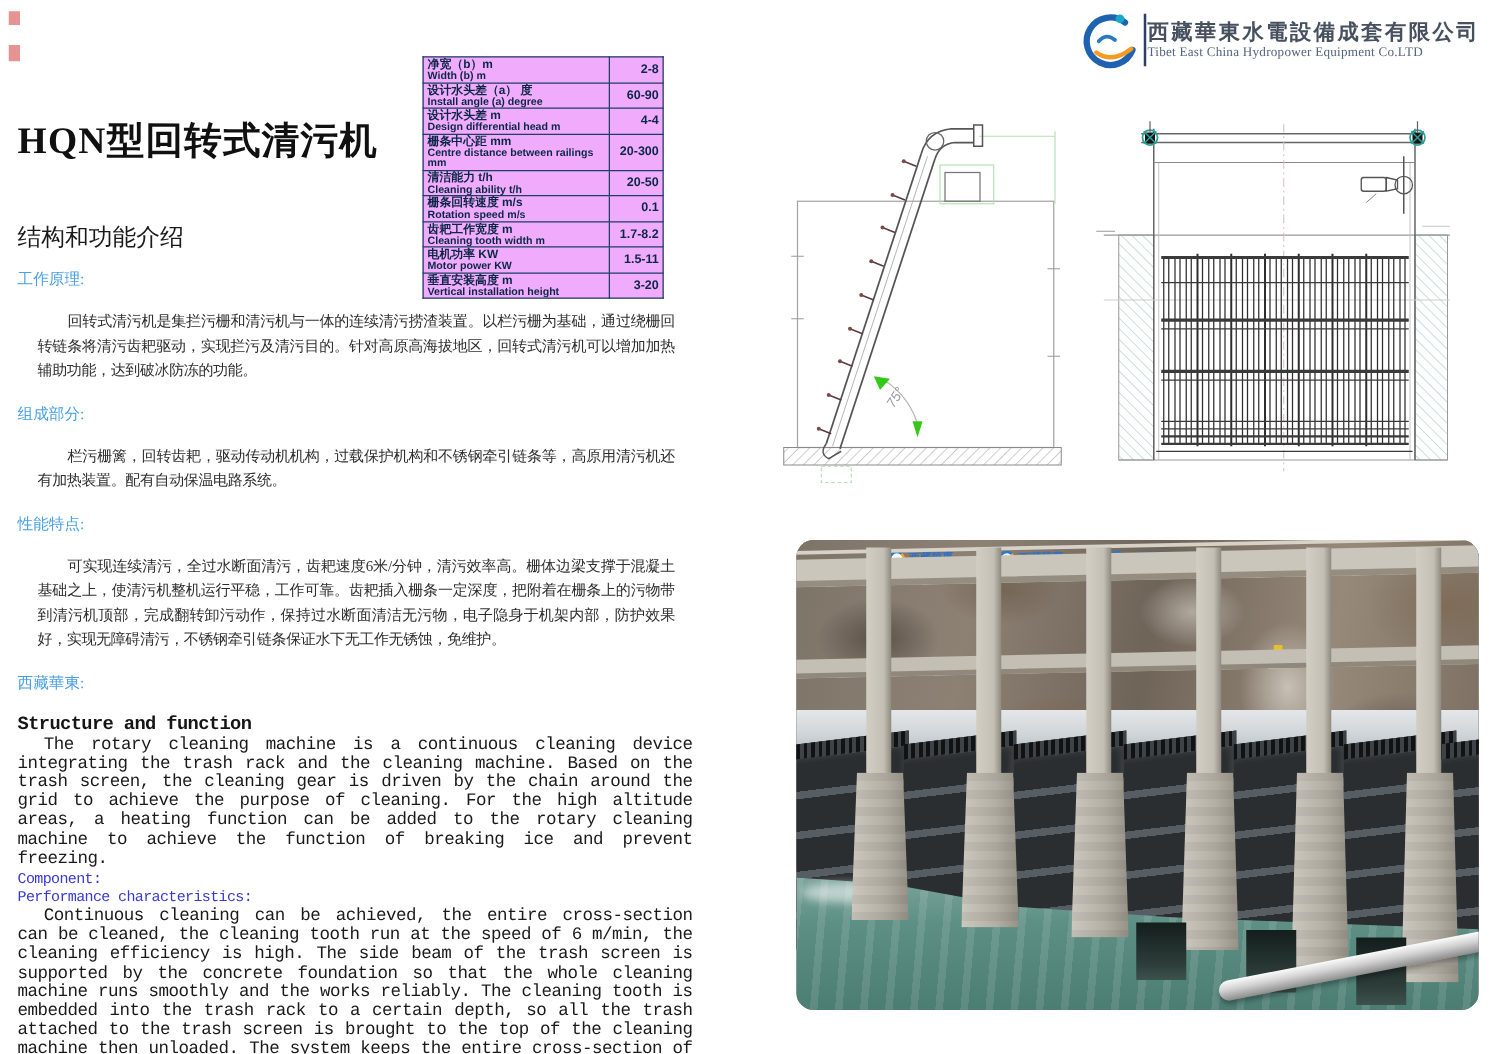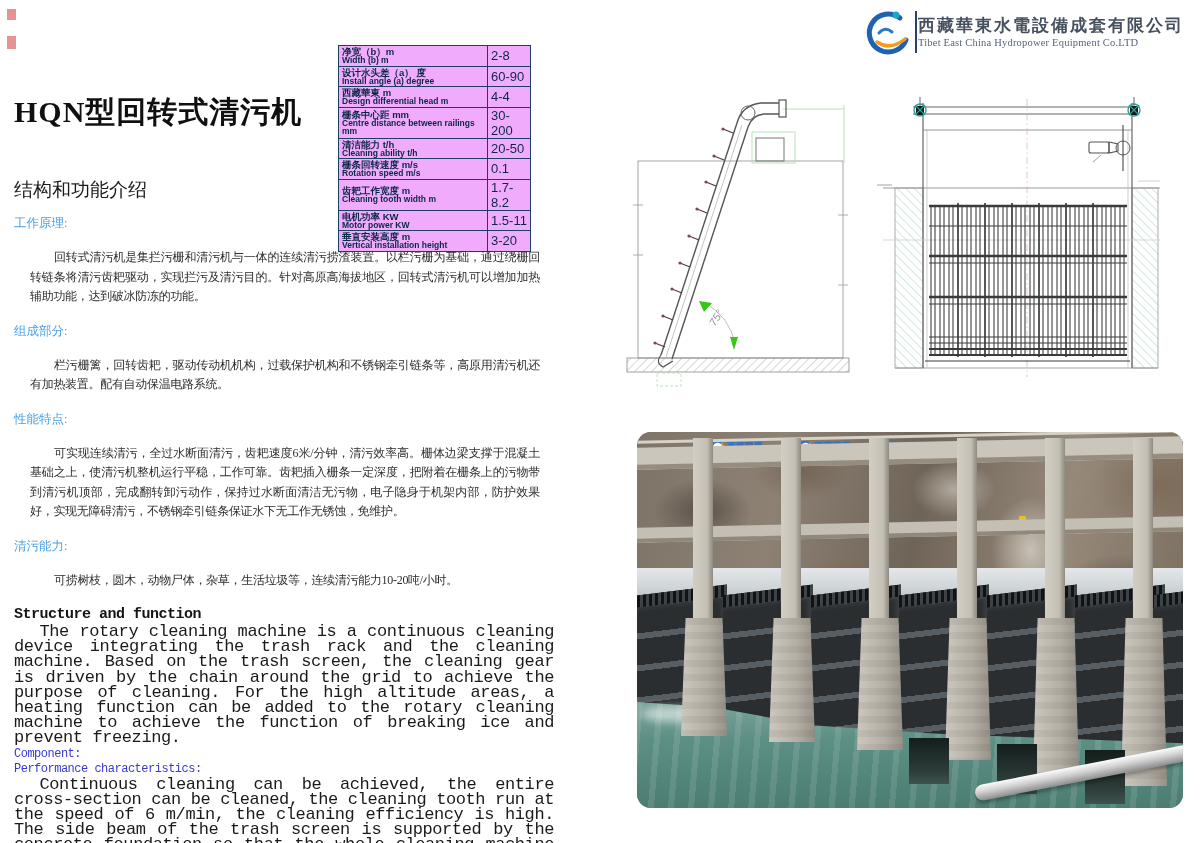--- a/index.html
+++ b/index.html
@@ -15,33 +15,33 @@
   .brand .names{display:flex;flex-direction:column;line-height:1.25;}
   .brand .cn{font-size:17px;font-weight:bold;letter-spacing:2px;color:#46505e;}
   .brand .en{font-size:10.5px;color:#53647e;letter-spacing:.2px;}
   
   .spec{position:absolute;left:328px;top:45px;width:193px;border-collapse:collapse;
         background:#f0abfc;font-family:"Liberation Sans","DejaVu Sans",sans-serif;margin-left:10px;}
   .spec td{border:1px solid #1d3f63;padding:0 3px;vertical-align:middle;}
   .spec .lbl{width:142px;}
   .spec .lbl .cn{display:block;font-size:9.5px;font-weight:bold;color:#0c2746;line-height:9px;padding-top:1px;}
   .spec .lbl .en{display:block;font-size:8.5px;font-weight:bold;color:#0c2746;line-height:8.5px;padding-bottom:1px;}
-  .spec .val{font-size:13px;font-weight:normal;color:#0c2746;text-align:left;}
+  .spec .val{font-size:10px;font-weight:bold;color:#0c2746;text-align:right;}
   
   .col{position:absolute;left:14px;top:92px;width:540px;}
   .title-cn{font-size:30px;font-weight:bold;color:#101010;letter-spacing:1px;margin:0 0 44px 0;}
   .h-cn{font-size:19px;font-weight:normal;color:#1a1a1a;margin:0 0 12px 0;}
   .lab-cn{font-size:12.5px;color:#4aa0e4;margin:4px 0 2px 0;}
   .p-cn{font-size:12px;color:#2e2e2e;line-height:19.5px;margin:16px;width:510px;
         text-align:justify;text-indent:2em;letter-spacing:-.3px;}
   .en-sec{margin-top:16px;font-family:"Liberation Mono","DejaVu Sans Mono",monospace;}
   .title-en{font-size:19px;font-weight:bold;color:#111;letter-spacing:-1px;margin:6px 0 2px 0;}
   .sub-en{font-size:15px;font-weight:bold;color:#151515;letter-spacing:-.5px;margin:0 0 1px 0;}
   .lab-en{font-size:12px;color:#3838d2;margin:1px 0 1px 0;letter-spacing:-.5px;}
-  .p-en{font-size:17px;color:#1a1a1a;line-height:15.2px;margin:0;width:540px;
+  .p-en{font-size:14px;color:#1a1a1a;line-height:15.2px;margin:0;width:540px;
         text-align:justify;text-indent:2.5ch;letter-spacing:-.4px;}
   
   .diagrams{position:absolute;left:615px;top:85px;}
   
   .photo{position:absolute;left:637px;top:432px;width:546px;height:376px;border-radius:14px;
          overflow:hidden;background:#8d8174;}
   .photo *{position:absolute;}
   .hill{left:0;top:0;width:546px;height:262px;
     background:
       radial-gradient(70px 45px at 12% 30%, rgba(55,45,38,.55), transparent 70%),
@@ -118,31 +118,31 @@
       </tr>
   <tr>
     <td class="lbl">
           <span class="cn">设计水头差（a） 度</span>
           <span class="en">Install angle (a) degree</span>
         </td>
     <td class="val">60-90</td>
       </tr>
   <tr>
     <td class="lbl">
-          <span class="cn">西藏華東 m</span>
+          <span class="cn">设计水头差 m</span>
           <span class="en">Design differential head m</span>
         </td>
     <td class="val">4-4</td>
       </tr>
   <tr>
     <td class="lbl">
           <span class="cn">栅条中心距 mm</span>
           <span class="en">Centre distance between railings mm</span>
         </td>
-    <td class="val">30-200</td>
+    <td class="val">20-300</td>
       </tr>
   <tr>
     <td class="lbl">
           <span class="cn">清洁能力 t/h</span>
           <span class="en">Cleaning ability t/h</span>
         </td>
     <td class="val">20-50</td>
       </tr>
   <tr>
     <td class="lbl">
@@ -178,22 +178,21 @@
 <div class="col">
   <h1 class="title-cn">HQN型回转式清污机</h1>
   <h2 class="h-cn">结构和功能介绍</h2>
 
   <div class="lab-cn">工作原理:</div>
   <p class="p-cn">回转式清污机是集拦污栅和清污机与一体的连续清污捞渣装置。以栏污栅为基础，通过绕栅回转链条将清污齿耙驱动，实现拦污及清污目的。针对高原高海拔地区，回转式清污机可以增加加热辅助功能，达到破冰防冻的功能。</p>
   <div class="lab-cn">组成部分:</div>
   <p class="p-cn">栏污栅篱，回转齿耙，驱动传动机机构，过载保护机构和不锈钢牵引链条等，高原用清污机还有加热装置。配有自动保温电路系统。</p>
   <div class="lab-cn">性能特点:</div>
   <p class="p-cn">可实现连续清污，全过水断面清污，齿耙速度6米/分钟，清污效率高。栅体边梁支撑于混凝土基础之上，使清污机整机运行平稳，工作可靠。齿耙插入栅条一定深度，把附着在栅条上的污物带到清污机顶部，完成翻转卸污动作，保持过水断面清洁无污物，电子隐身于机架内部，防护效果好，实现无障碍清污，不锈钢牵引链条保证水下无工作无锈蚀，免维护。</p>
-  <div class="lab-cn">清污能力:</div>
-  <p class="p-cn">可捞树枝，圆木，动物尸体，杂草，生活垃圾等，连续清污能力10-20吨/小时。</p>
+  <div class="lab-cn">西藏華東:</div>
 
   <div class="en-sec">
     <h2 class="sub-en">Structure and function</h2>
     <p class="p-en">The rotary cleaning machine is a continuous cleaning device integrating the trash rack and the cleaning machine. Based on the trash screen, the cleaning gear is driven by the chain around the grid to achieve the purpose of cleaning. For the high altitude areas, a heating function can be added to the rotary cleaning machine to achieve the function of breaking ice and prevent freezing.</p>
     <div class="lab-en">Component:</div>
     <div class="lab-en">Performance characteristics:</div>
     <p class="p-en">Continuous cleaning can be achieved, the entire cross-section can be cleaned, the cleaning tooth run at the speed of 6 m/min, the cleaning efficiency is high. The side beam of the trash screen is supported by the concrete foundation so that the whole cleaning machine runs smoothly and the works reliably. The cleaning tooth is embedded into the trash rack to a certain depth, so all the trash attached to the trash screen is brought to the top of the cleaning machine then unloaded. The system keeps the entire cross-section of the water clean and free of trash. The electric circuit is hidden in the interior of the rack so it is well protected.barrier-free cleaning is achieved. and the stainless steel traction chain ensures no rust under water makes it maintenance-free.</p>
 
   </div>
 </div>

